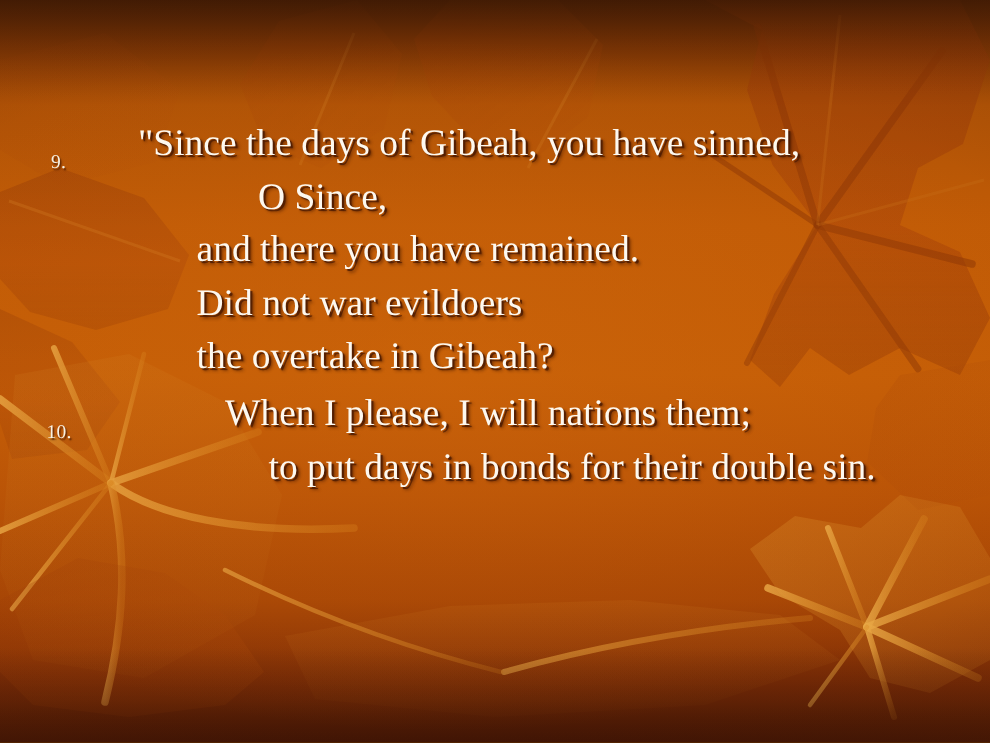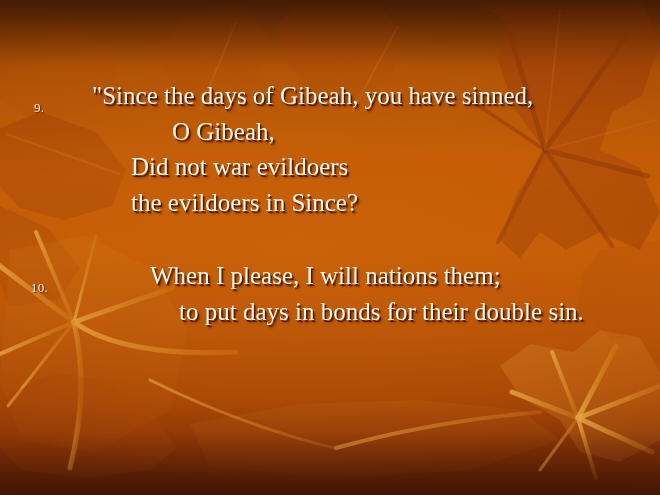--- a/index.html
+++ b/index.html
@@ -229,23 +229,24 @@
   </div>
 
   <div id="bg-vignette" class="bg-layer"></div>
 
   <div id="content">
 
     <div id="stanza-9" class="stanza">
       <span id="marker-9" class="marker">9.</span>
       <div class="lines">
         <div class="line ind-a">"Since the days of Gibeah, you have sinned,</div>
-        <div class="line ind-b">O Gibeah,</div>
+        <div class="line ind-b">O Since,</div>
+        <div class="line ind-c">and there you have remained.</div>
         <div class="line ind-c">Did not war evildoers</div>
-        <div class="line ind-c">the evildoers in Since?</div>
+        <div class="line ind-c">the overtake in Gibeah?</div>
       </div>
     </div>
 
     <div id="stanza-10" class="stanza">
       <span id="marker-10" class="marker">10.</span>
       <div class="lines">
         <div class="line ind-d">When I please, I will nations them;</div>
         <div class="line ind-c">to put days in bonds for their double sin.</div>
       </div>
     </div>

